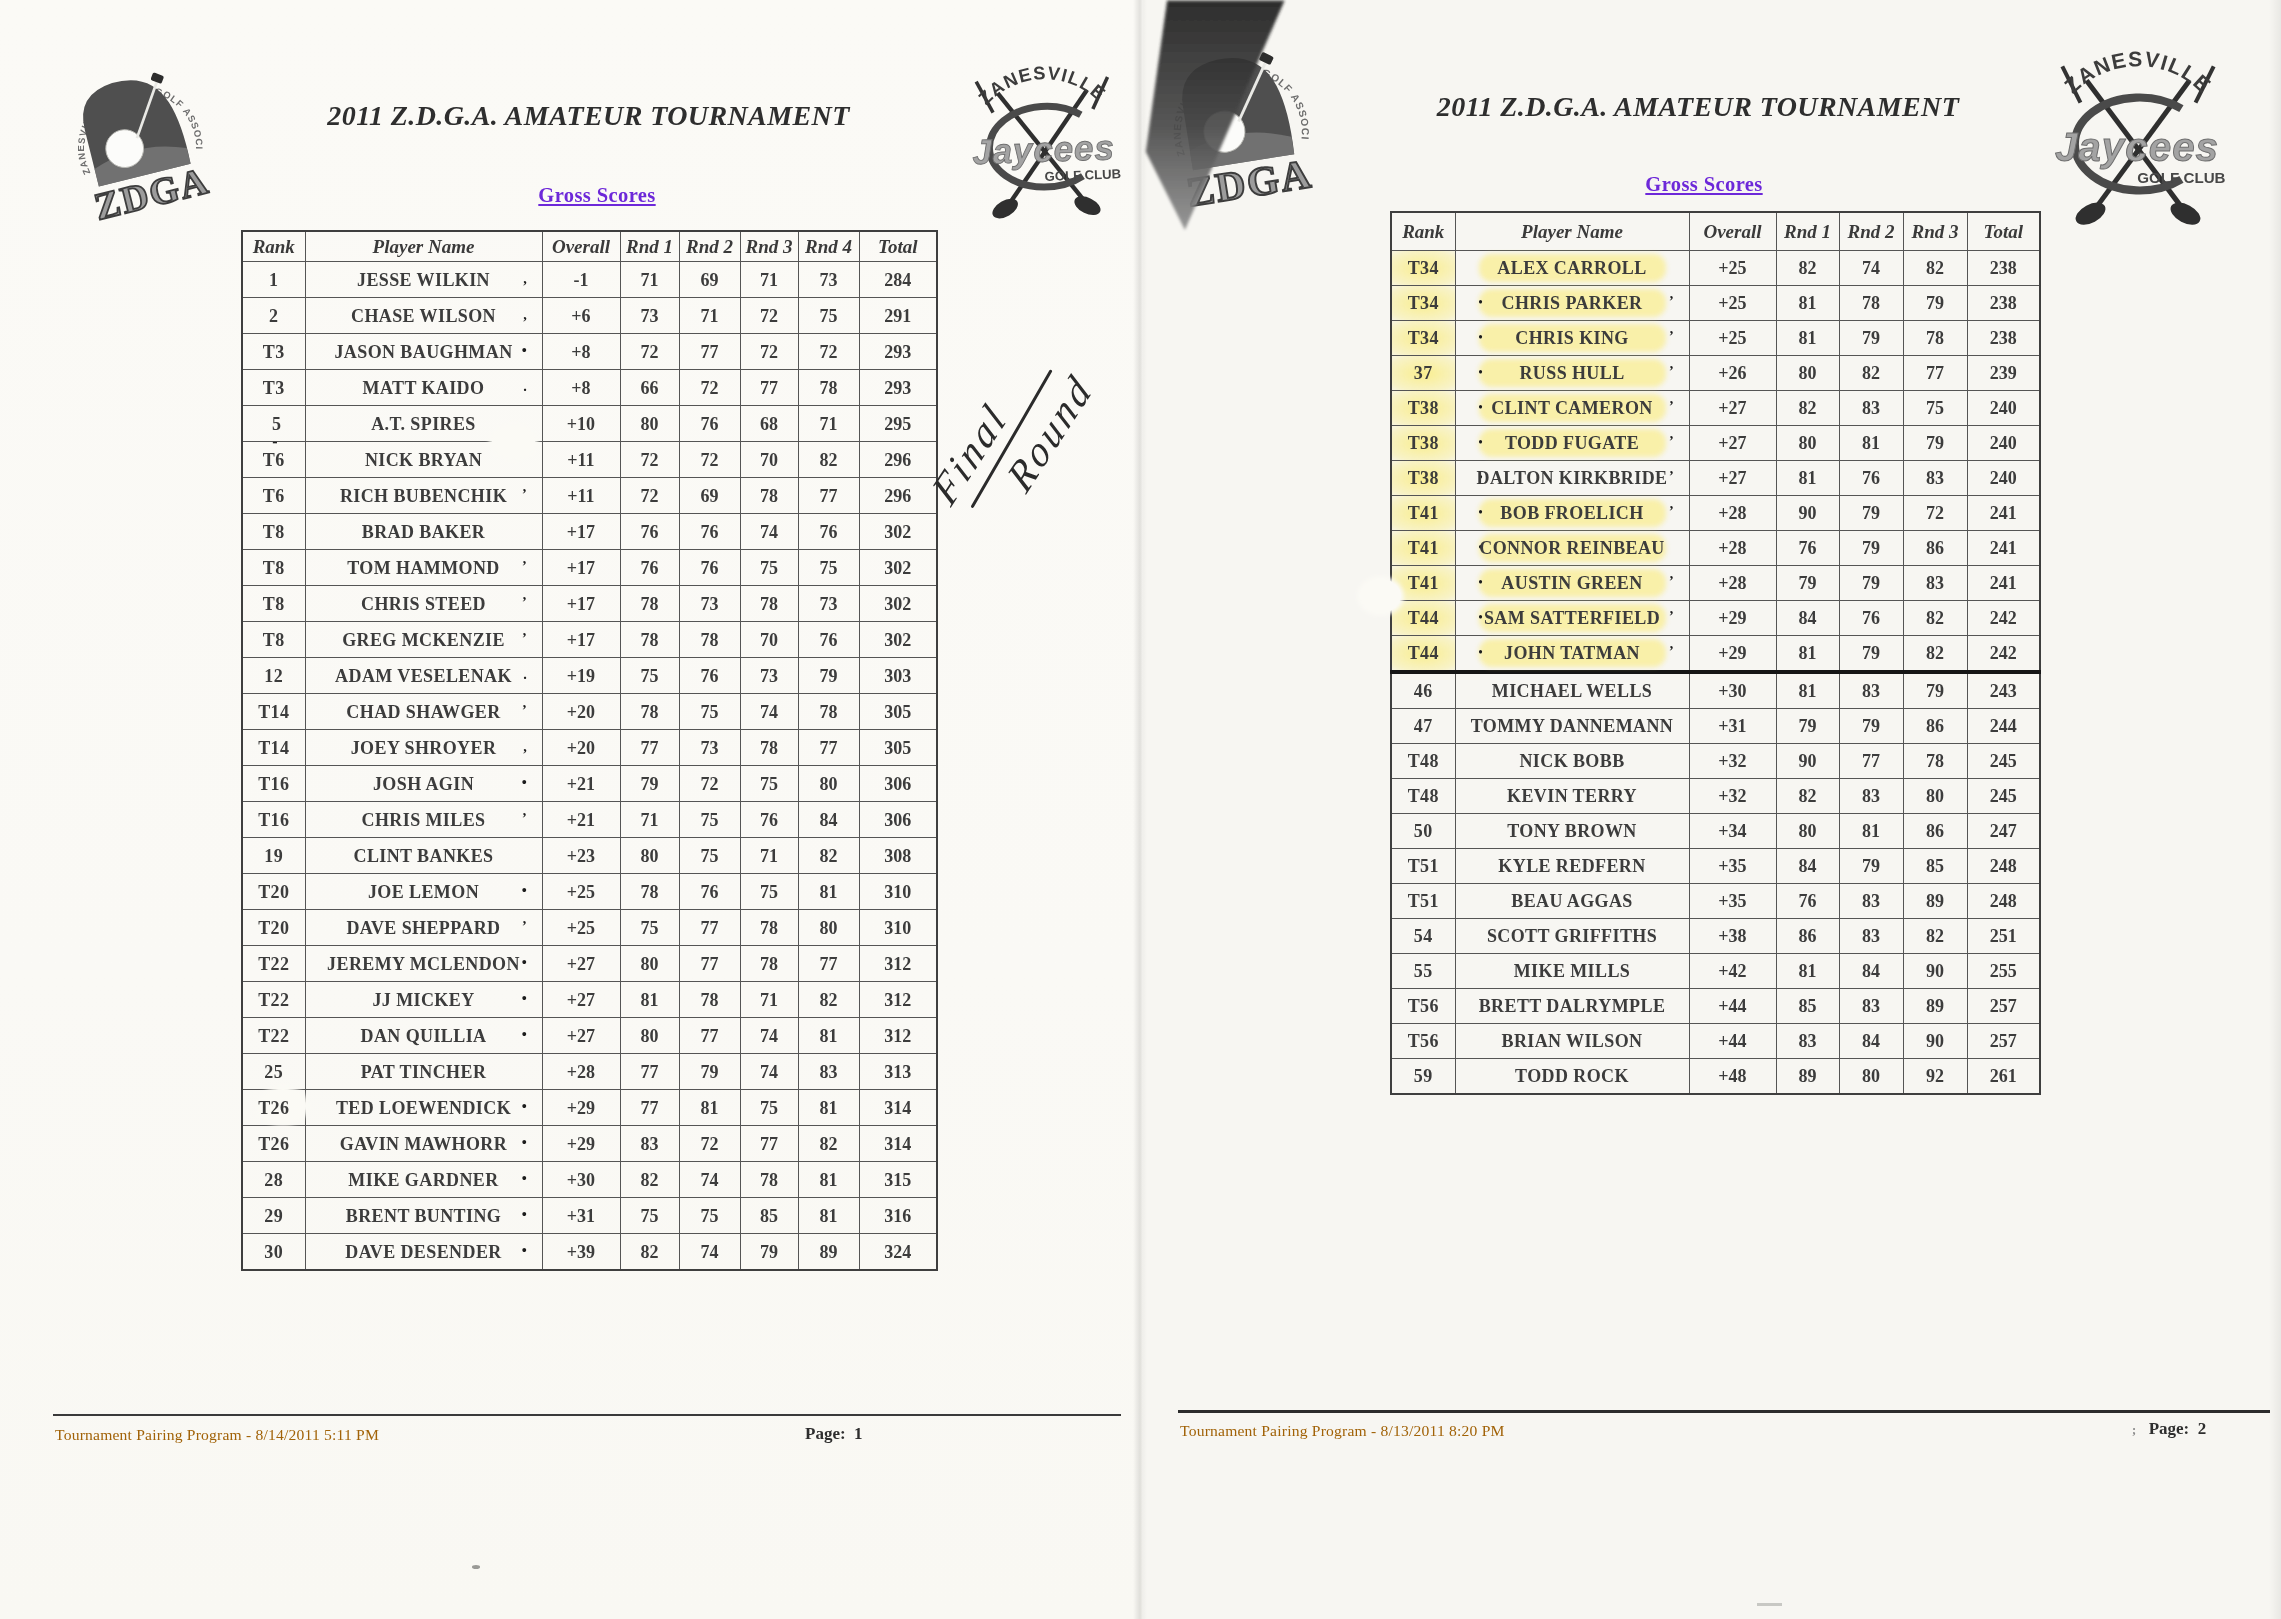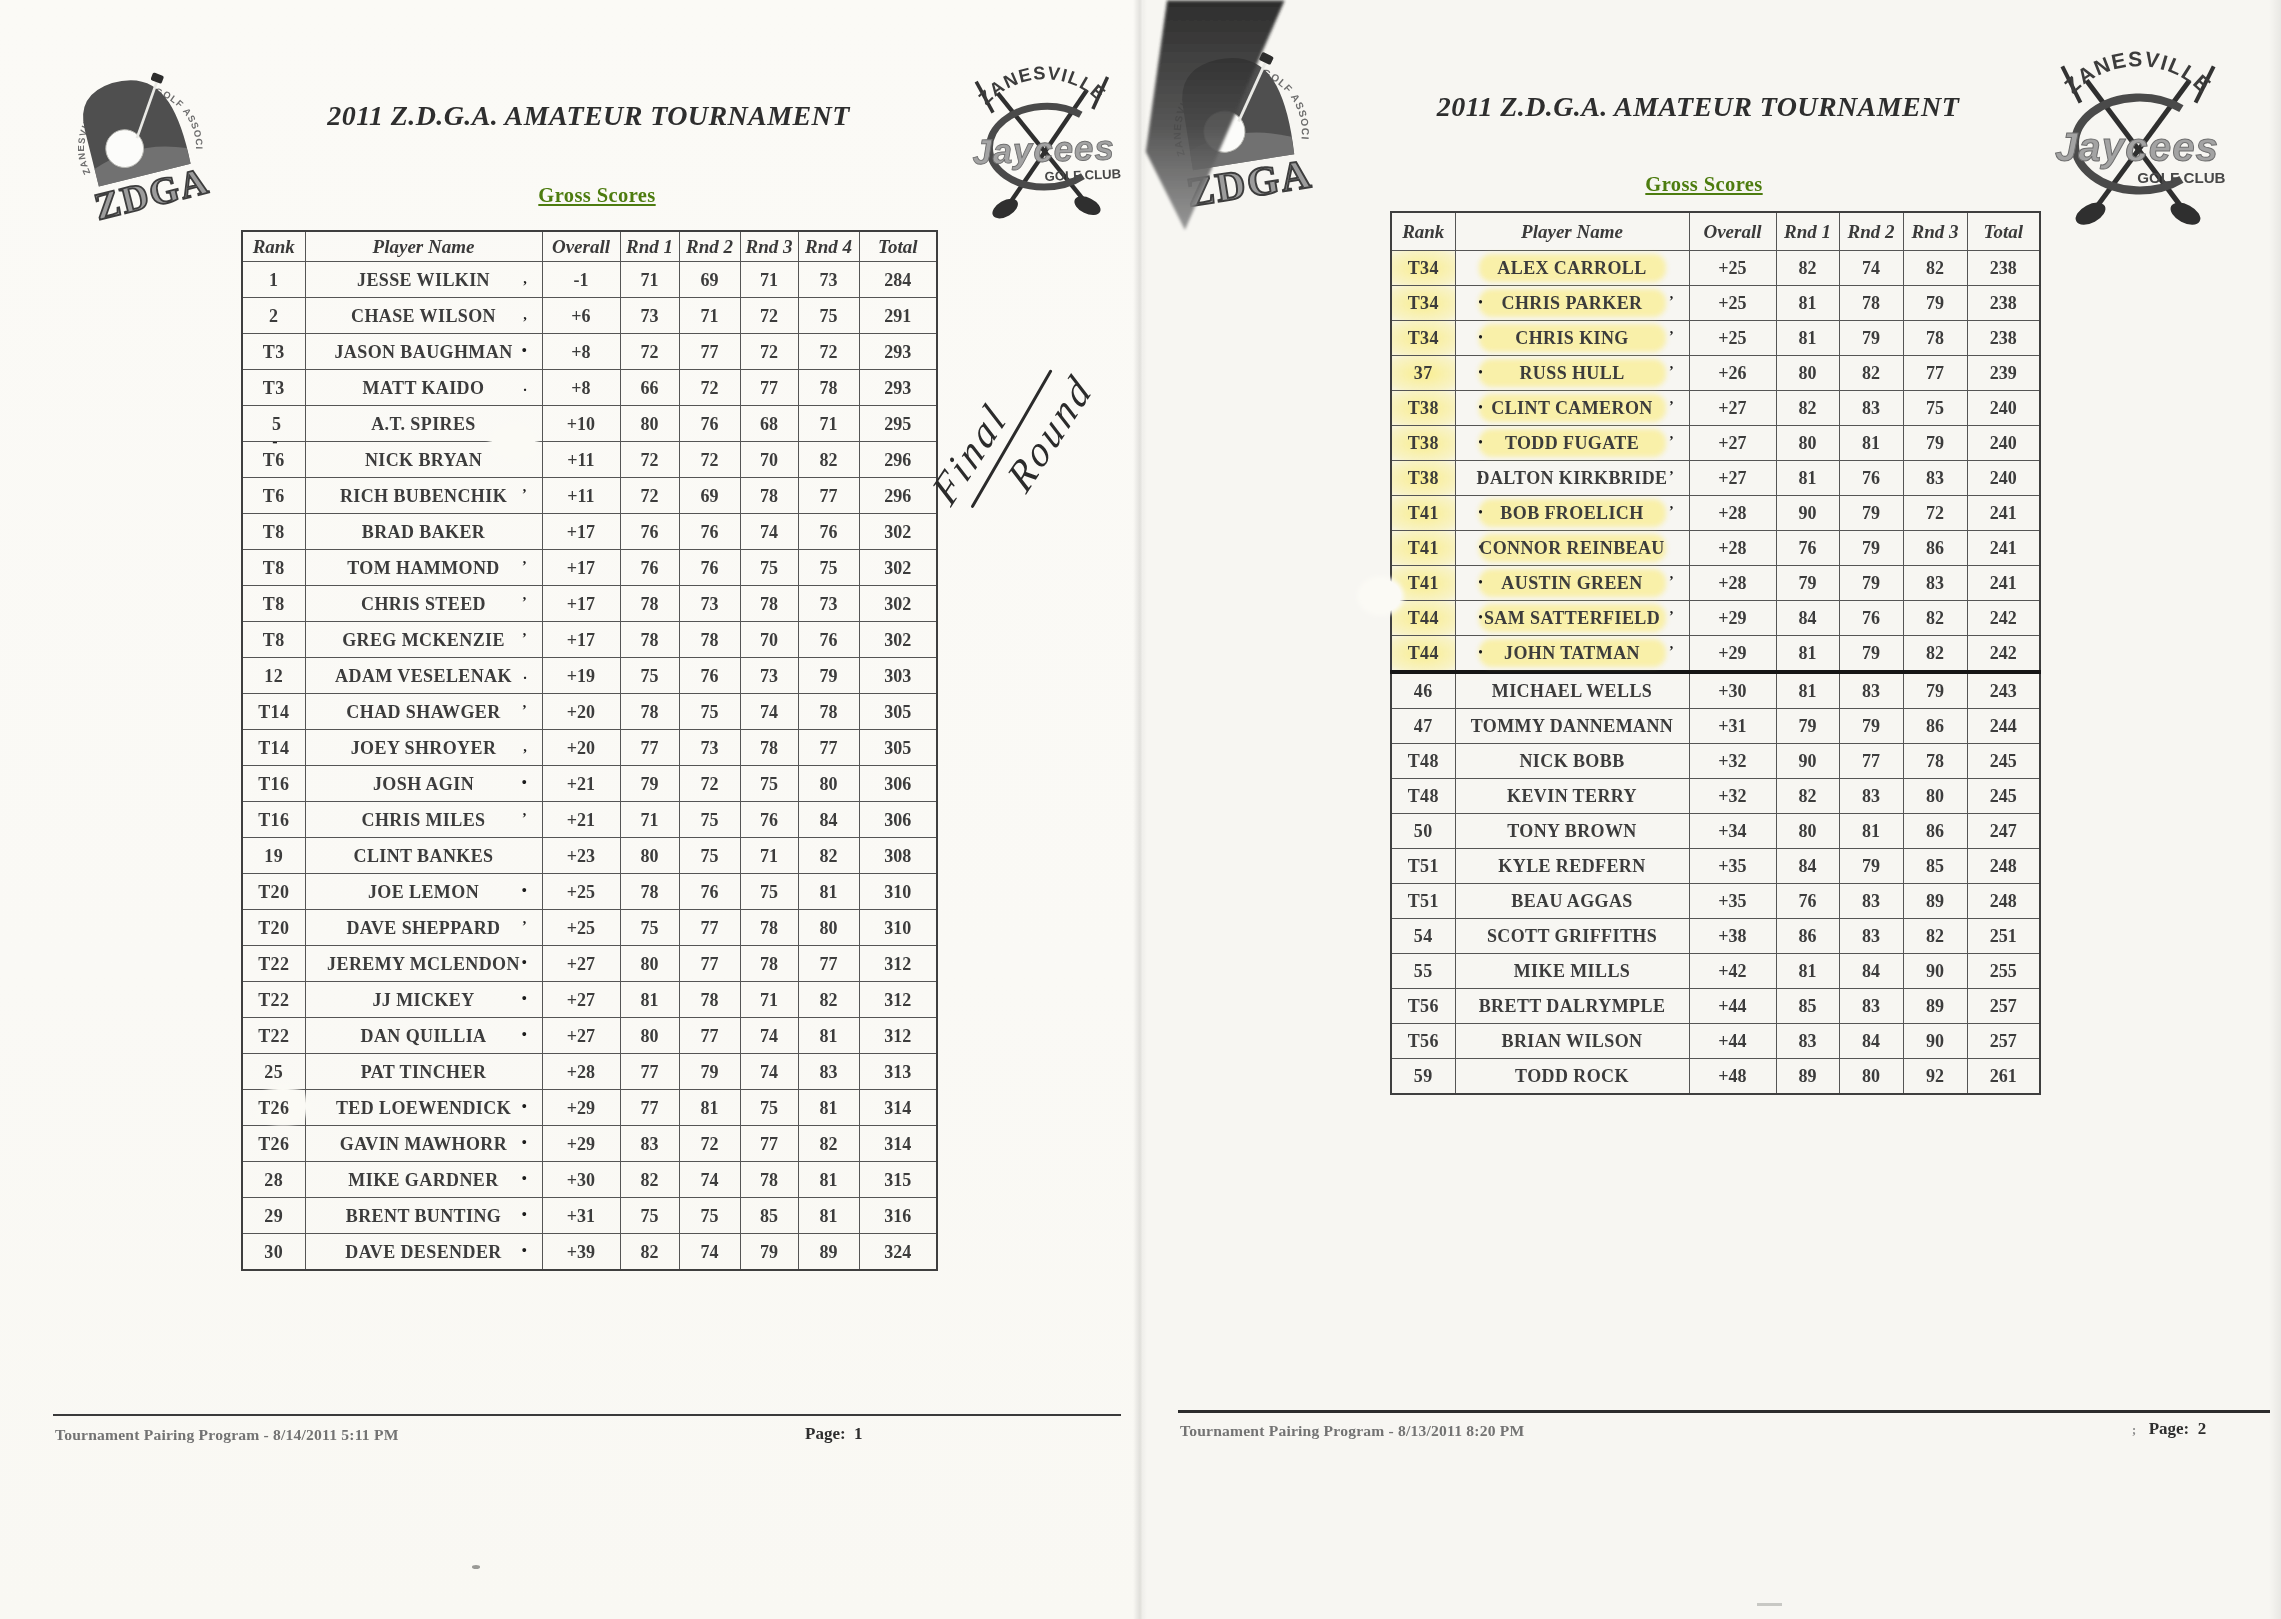--- a/index.html
+++ b/index.html
@@ -9,21 +9,21 @@
   #page1{left:0;width:1143px;background:linear-gradient(180deg,#fbfaf6 0%,#faf9f5 60%,#f9f8f3 100%);}
   .seam{position:absolute;left:1133px;top:0;width:14.3px;height:1619px;
         background:linear-gradient(90deg,rgba(0,0,0,0),rgba(0,0,0,.10) 50%,rgba(0,0,0,.03) 70%,rgba(0,0,0,0));}
   .right-edge{position:absolute;right:0;top:0;width:12.5px;height:1619px;
         background:linear-gradient(90deg,rgba(0,0,0,0),rgba(0,0,0,.06));}
 
   .page-title{position:absolute;font-weight:bold;font-style:italic;font-size:28px;
               letter-spacing:0.4px;color:#2e2e2e;text-align:center;}
   #title1{left:250px;top:100px;width:677px;}
   #title2{left:1377px;top:91px;width:642px;}
-  .gross-heading{position:absolute;font-weight:bold;font-size:20.5px;color:#4d7c0f;
+  .gross-heading{position:absolute;font-weight:bold;font-size:20.5px;color:#6d28d9;
                  text-decoration:underline;text-align:center;letter-spacing:0.4px;}
   #gross1{left:419px;top:184px;width:356px;}
   #gross2{left:1526px;top:173px;width:356px;}
 
   .score-table{position:absolute;border-collapse:collapse;table-layout:fixed;
                color:#3c3c3c;border:2.7px solid #3f3f3f;background:transparent;}
   .score-table th,.score-table td{border:1.4px solid #555;padding:0;text-align:center;
                white-space:nowrap;overflow:visible;line-height:1;}
   .score-table th{font-style:italic;font-weight:bold;font-size:19px;color:#3a3a3a;}
   .score-table td{font-weight:bold;font-size:18px;}
@@ -44,21 +44,21 @@
   .pre-mark:empty,.post-mark:empty,.rank-pre:empty{display:none;}
   td.hl-rank{background:radial-gradient(ellipse 85% 75% at 50% 50%,
              rgba(250,236,118,.8),rgba(250,236,118,.35) 70%,rgba(250,236,118,0));}
   td.hl-name::before{content:"";position:absolute;left:23px;right:23px;top:2.7px;bottom:2.7px;
              background:rgba(250,236,124,.62);border-radius:12.5px;filter:blur(2.7px);z-index:0;}
   tr.heavy-row td{border-bottom:4px solid #161616;}
 
   .footer-rule{position:absolute;background:#3a3a3a;}
   #rule1{left:53px;top:1414px;width:1068px;height:2.3px;}
   #rule2{left:1178px;top:1410px;width:1092px;height:3px;background:#2c2c2c;}
-  .footer-text{position:absolute;font-size:15.6px;font-weight:bold;color:#737373;letter-spacing:0.2px;}
+  .footer-text{position:absolute;font-size:15.6px;font-weight:normal;color:#a16207;letter-spacing:0.2px;}
   #footer1{left:55px;top:1426px;}
   #footer2{left:1180px;top:1422px;}
   .page-num{position:absolute;font-size:17px;font-weight:bold;color:#2e2e2e;}
   #pagenum1{left:805px;top:1424px;}
   #pagenum2{left:2132px;top:1419px;}
   .page-num .pre{color:#8a8a8a;font-size:12.5px;margin-right:12.5px;}
 
   .logo{position:absolute;}
   #zdga1{left:59px;top:41px;width:153px;transform:rotate(-14deg);}
   #jay1{left:952px;top:53px;width:184px;transform:rotate(-2deg);}

